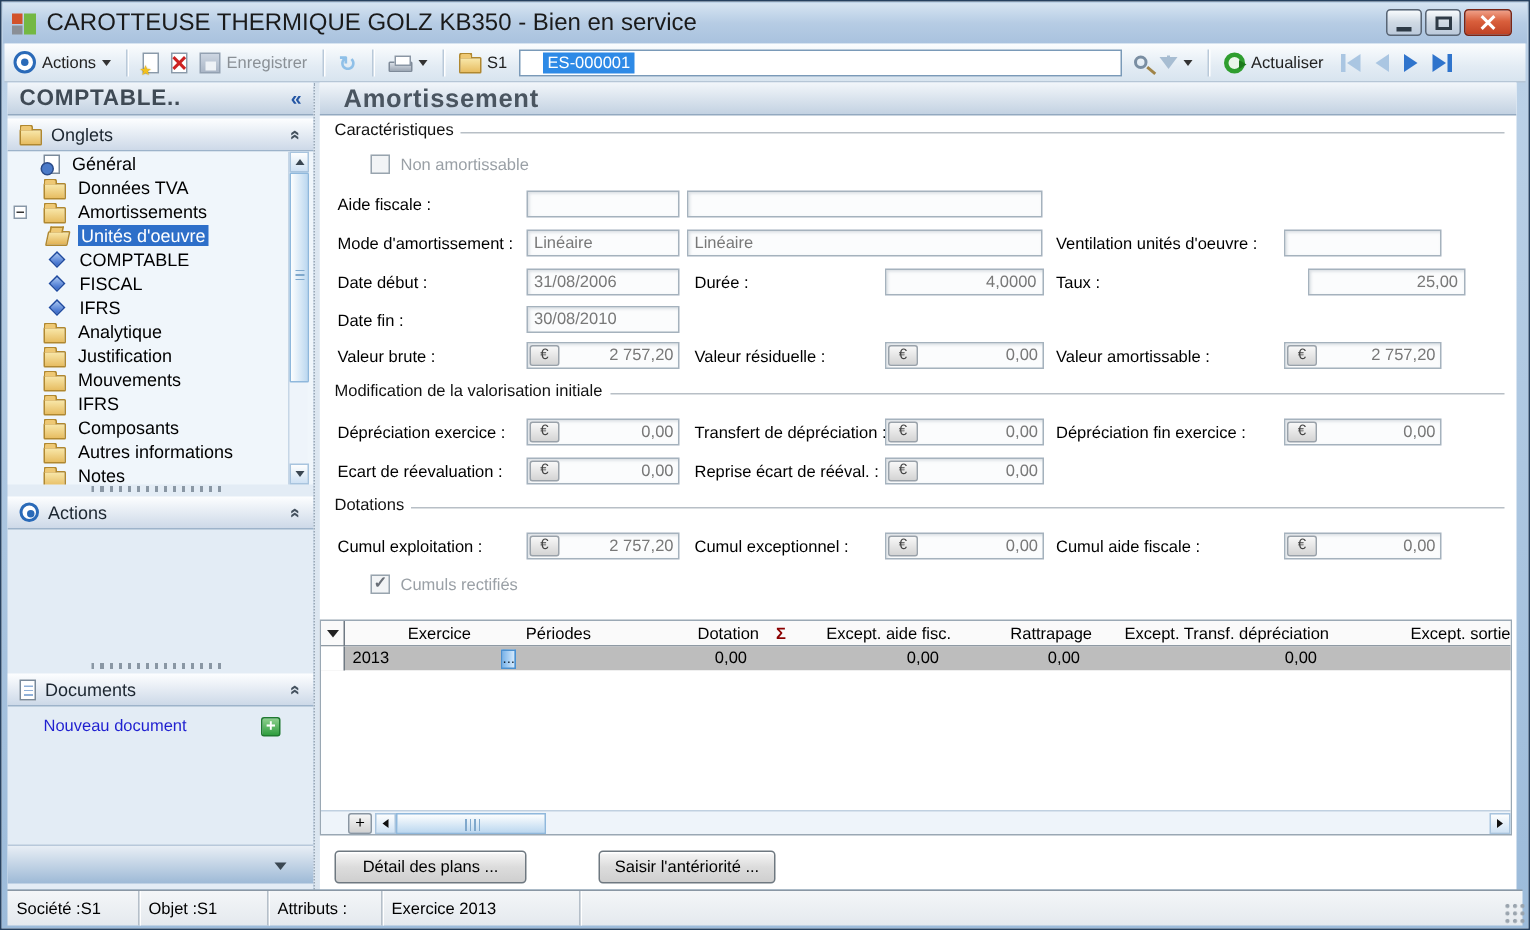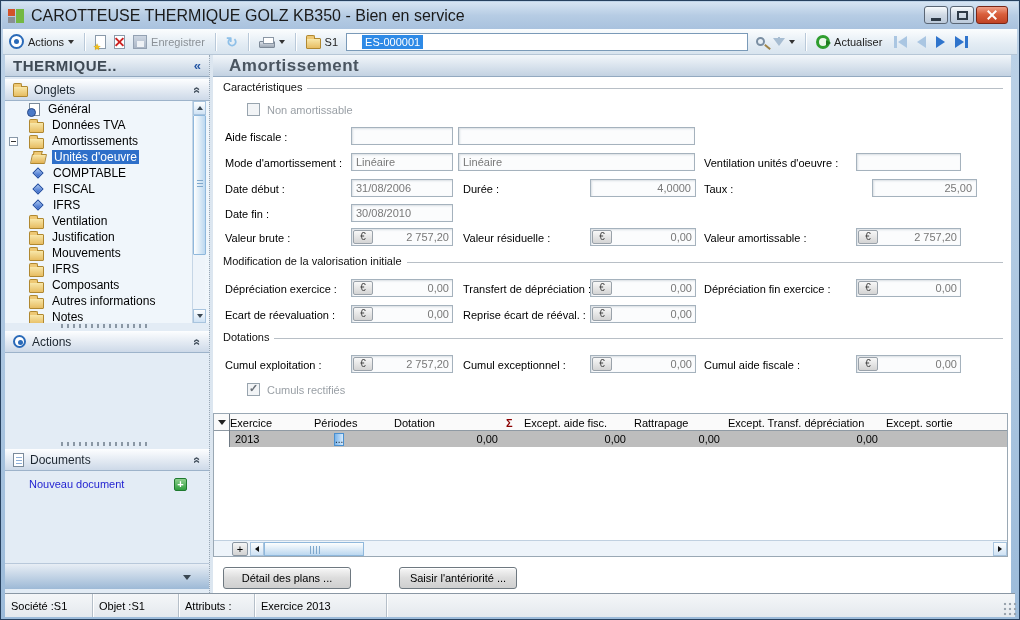--- a/index.html
+++ b/index.html
@@ -132,21 +132,21 @@
   .eur-btn{width:20px;height:14px;border:1px solid #9aa2aa;border-radius:2px;
     background:linear-gradient(#f8f8f8,#d4d4d4);color:#444;font-size:10px;line-height:12px;text-align:center;}
   .mval{flex:1;text-align:right;color:#787878;font-size:11px;}
   .checkbox{position:absolute;width:13px;height:13px;border:1px solid #98a4ae;background:#f2f4f6;}
   .checkbox.checked::after{content:"✓";position:absolute;left:1px;top:-2px;font-size:11px;color:#6a7078;font-weight:bold;}
 
   
   .grid{position:absolute;left:0;top:358px;width:795px;height:144px;border:1px solid #9aa8b4;background:#fff;}
   .grid-head{display:grid;grid-template-columns:16px 84px 80px 112px 18px 110px 94px 158px 121px;
     height:17px;background:#fafafa;border-bottom:1px solid #8f9aa4;align-items:center;}
-  .gh{font-size:11px;text-align:left;white-space:nowrap;overflow:hidden;}
+  .gh{font-size:11px;text-align:right;white-space:nowrap;overflow:hidden;}
   .gh.sigma{color:#8b0000;font-weight:bold;}
   .selcol{border-right:1px solid #707a84;height:17px;display:flex;align-items:center;justify-content:center;}
   .selcol .dn{width:0;height:0;border-left:4px solid transparent;border-right:4px solid transparent;border-top:5px solid #222;}
   .grid-row{display:grid;grid-template-columns:16px 84px 80px 112px 18px 110px 94px 158px 121px;
     height:16px;background:#bdbdbd;align-items:center;}
   .gc{font-size:11px;white-space:nowrap;}
   .gc.left{padding-left:5px;} .gc.right{text-align:right;padding-right:8px;}
   .gc .rowsel{background:#fff;height:16px;border-right:1px solid #707a84;}
   .dots-btn{width:18px;height:12px;margin-left:20px;border:1px solid #4a90d0;
     background:linear-gradient(90deg,#7ab4ea,#d6eafc);font-size:10px;line-height:7px;text-align:center;color:#123;}
@@ -259,21 +259,21 @@
         </div>
       <div class="navpair">
           <span class="tri-r"></span>
           <span class="navbar"></span>
         </div>
     </div>
   </div>
 
   <div class="sidebar">
     <div class="caption">
-      <span class="cap-text">THERMIQUE..</span>
+      <span class="cap-text">COMPTABLE..</span>
       <span class="chev">«</span>
     </div>
 
     <div class="panel-head" style="top:24px;">
       <span class="folder-ico"></span>
       <span class="panel-title">Onglets</span>
       <span class="chev-up">«</span>
     </div>
 
     <div class="tree">
@@ -301,21 +301,21 @@
       <div class="titem ti-ind2">
           <span class="diamond-ico"></span>
           <span class="tlab">FISCAL</span>
         </div>
       <div class="titem ti-ind2">
           <span class="diamond-ico"></span>
           <span class="tlab">IFRS</span>
         </div>
       <div class="titem ti-ind1">
           <span class="folder-ico"></span>
-          <span class="tlab">Ventilation</span>
+          <span class="tlab">Analytique</span>
         </div>
       <div class="titem ti-ind1">
           <span class="folder-ico"></span>
           <span class="tlab">Justification</span>
         </div>
       <div class="titem ti-ind1">
           <span class="folder-ico"></span>
           <span class="tlab">Mouvements</span>
         </div>
       <div class="titem ti-ind1">

